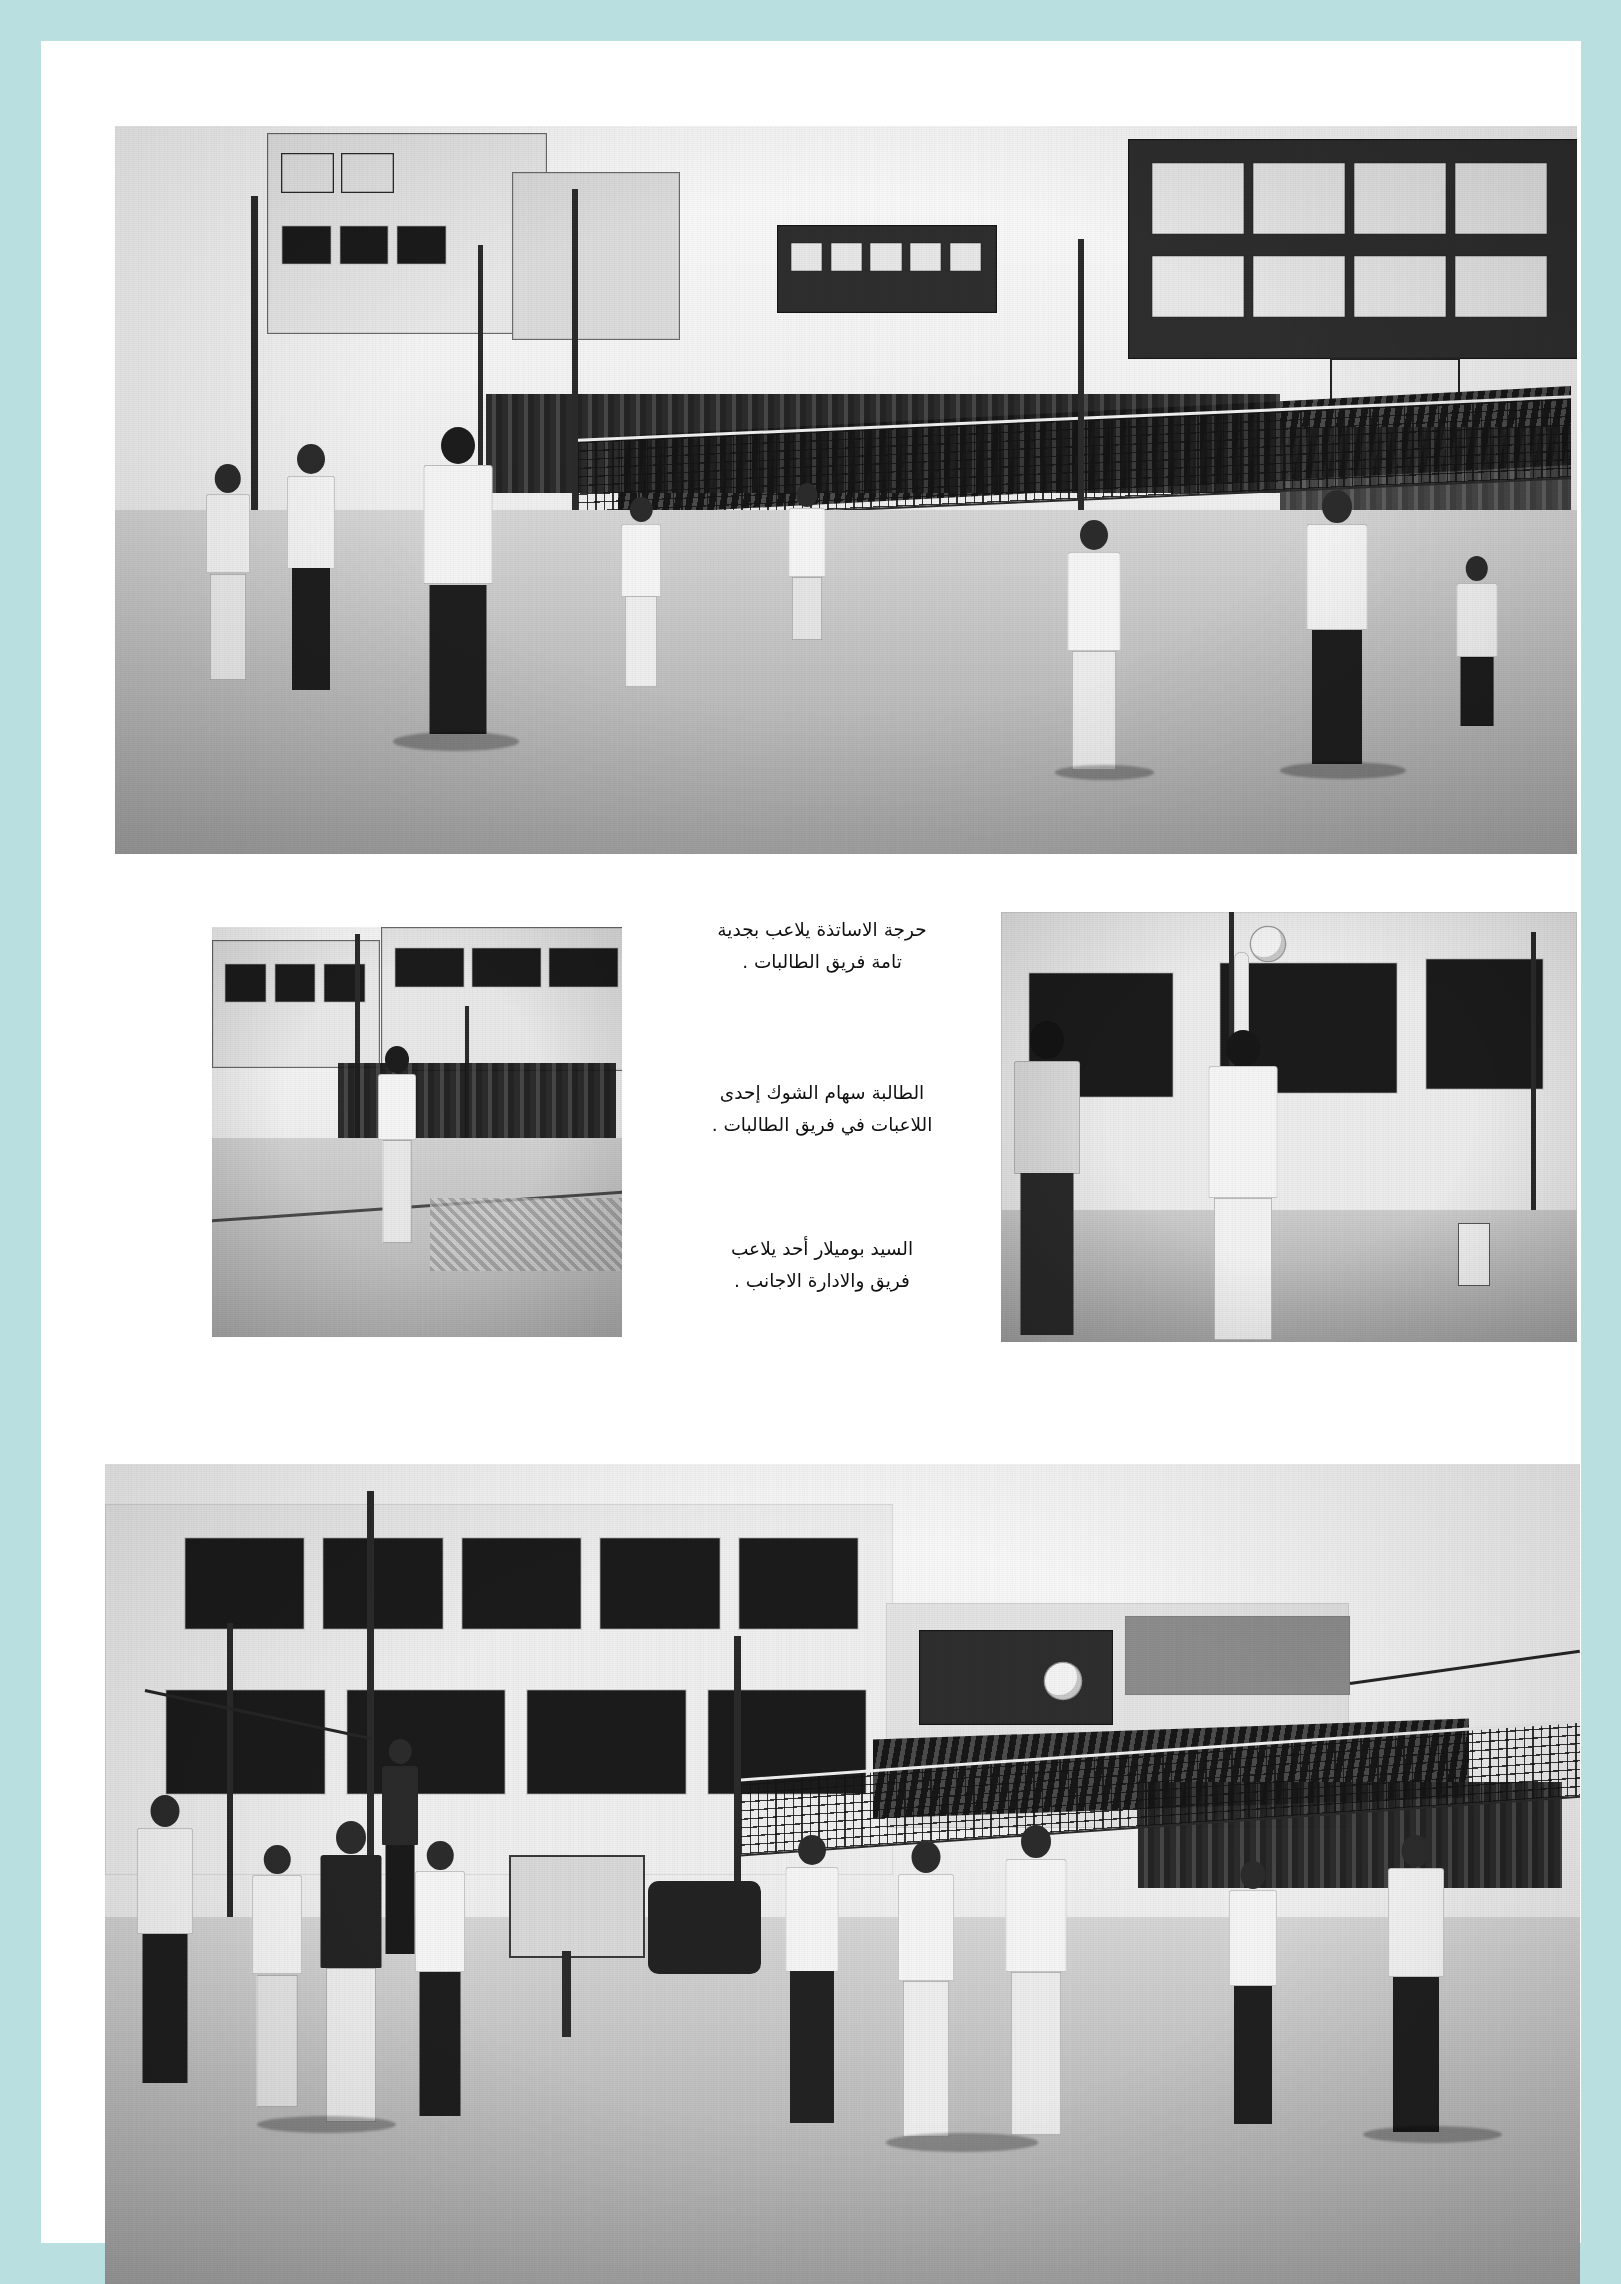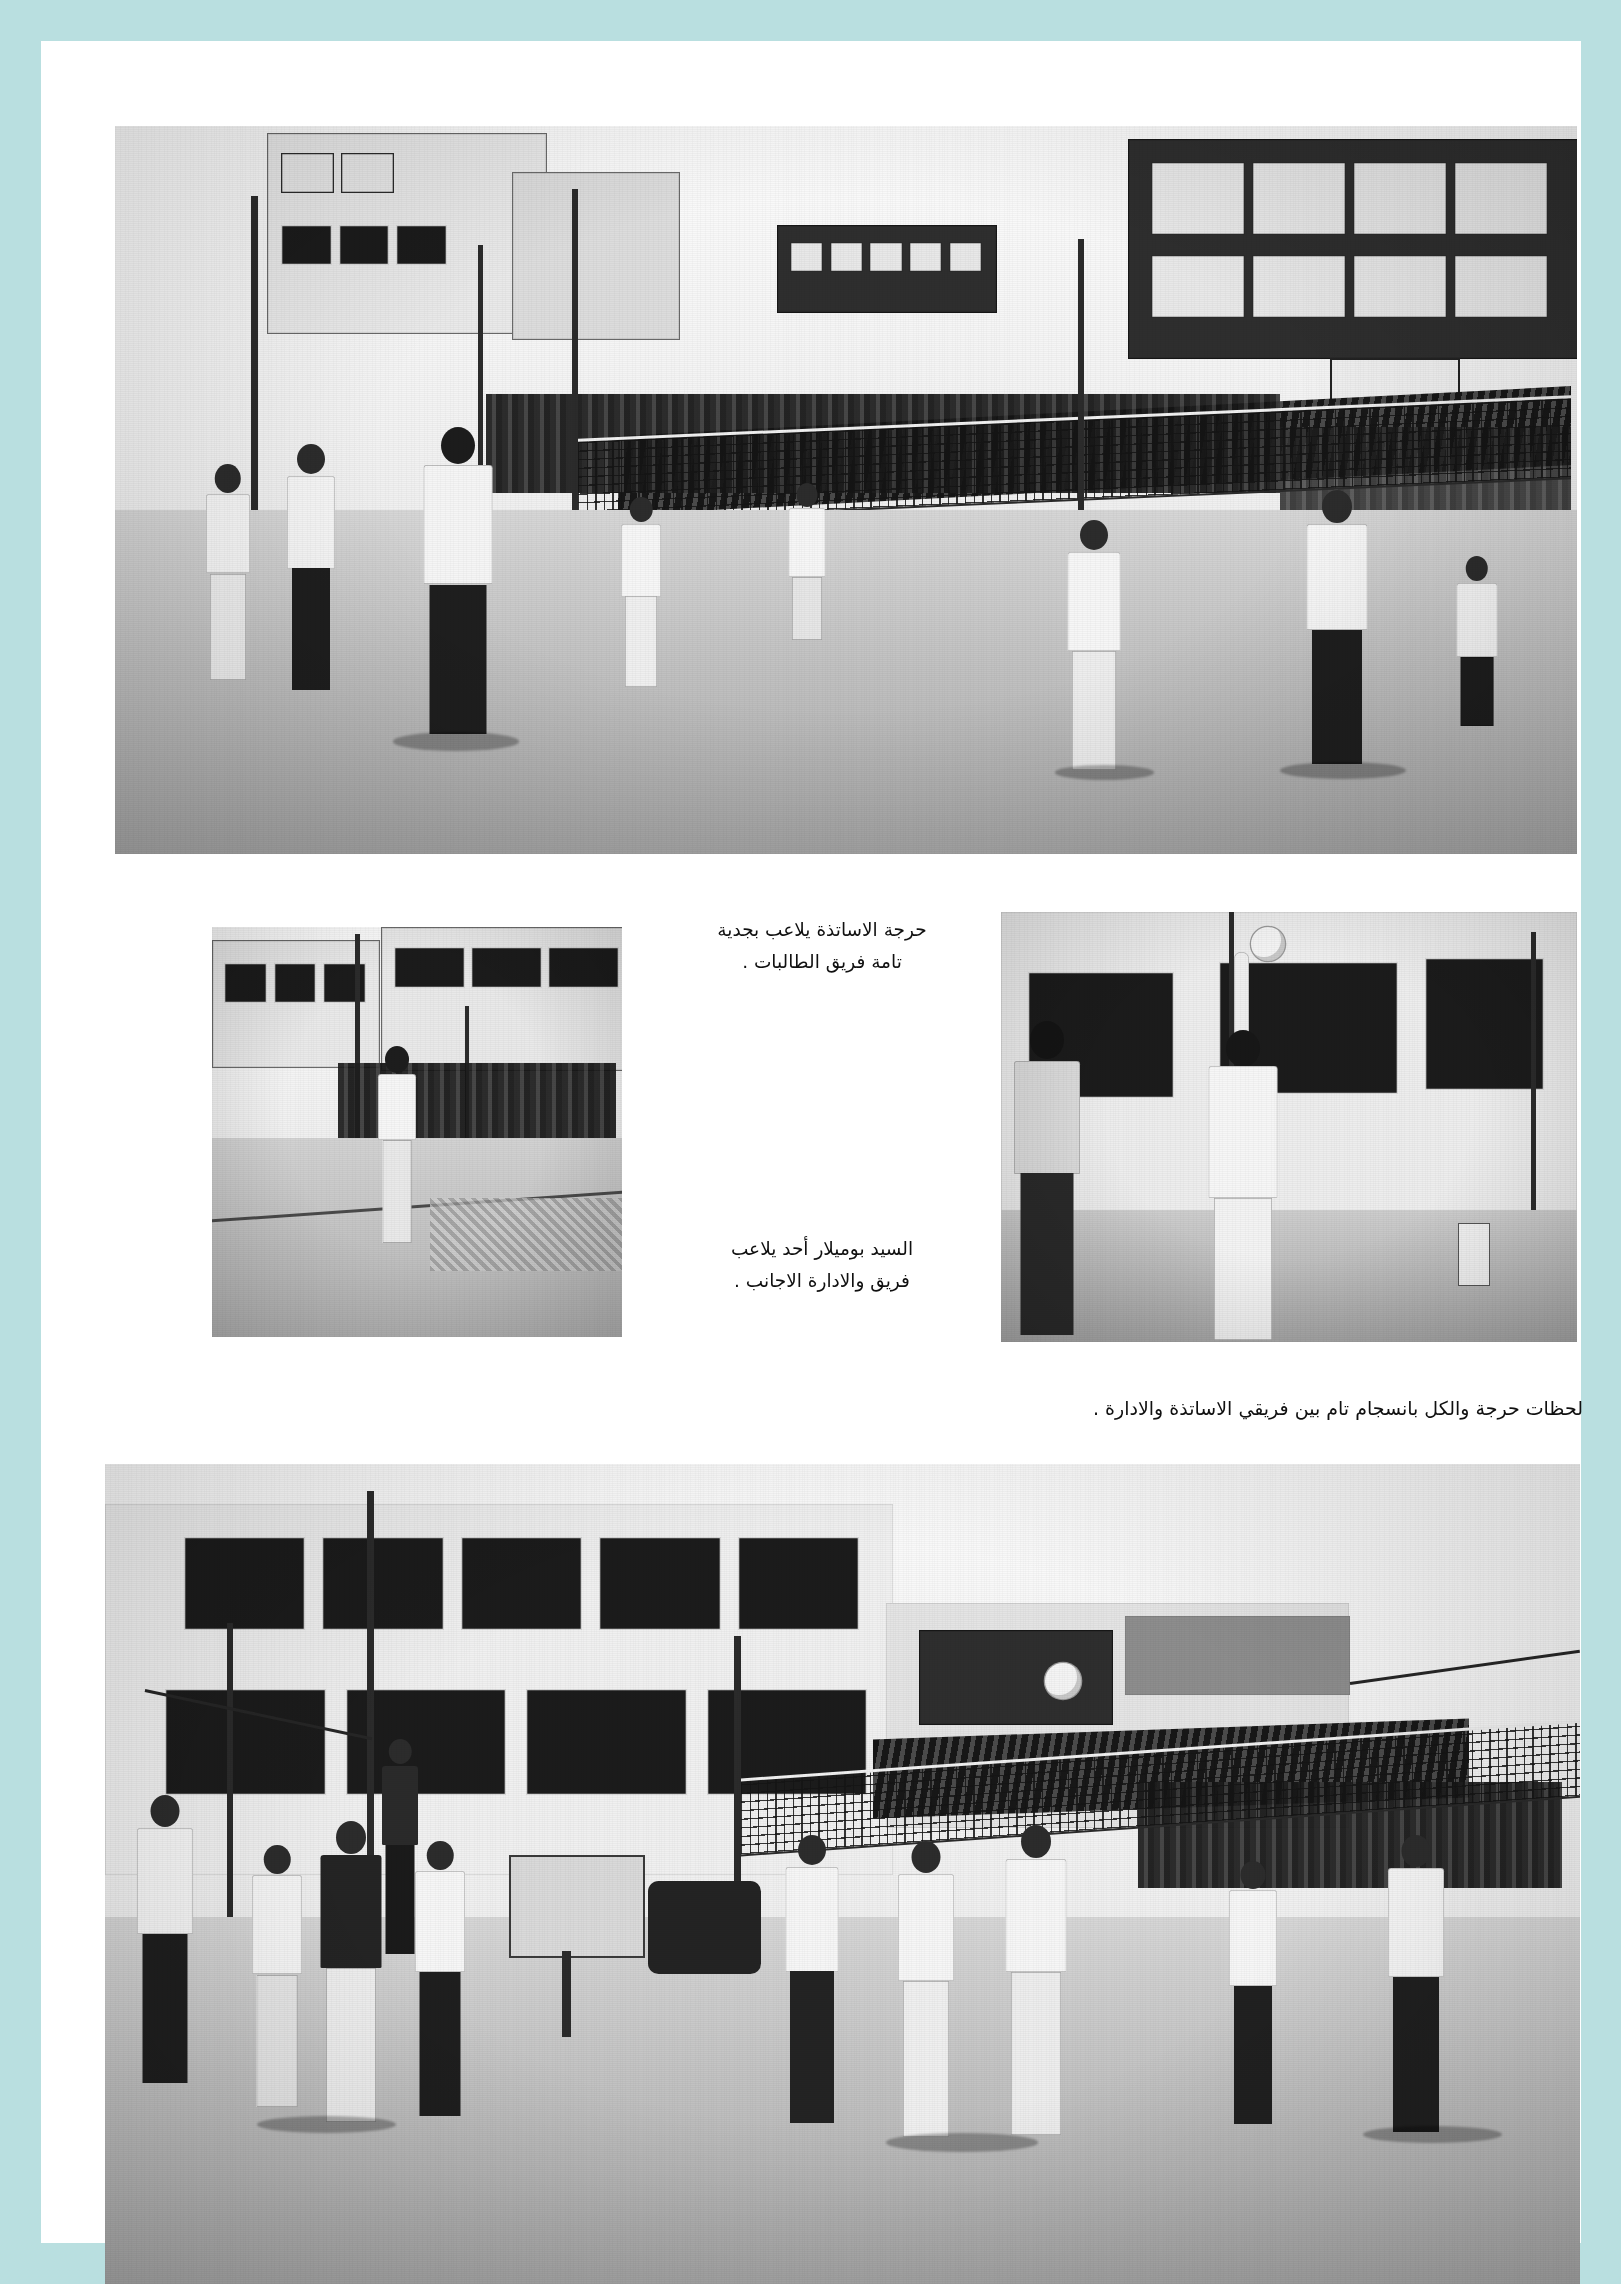--- a/index.html
+++ b/index.html
@@ -442,25 +442,26 @@
         <div class="grain"></div>
         <div class="vignette"></div>
       </div>
     </div>
 
     <div class="caption" id="caption-1">
       <span class="line">حرجة الاساتذة يلاعب بجدية</span>
       <span class="line">تامة فريق الطالبات .</span>
     </div>
 
+    <div class="caption" id="caption-2">
+      <span class="line">الطالبة سهام الشوك إحدى</span>
+      <span class="line">اللاعبات في فريق الطالبات .</span>
+    </div>
 
     <div class="caption" id="caption-3">
       <span class="line">السيد بوميلار أحد يلاعب</span>
       <span class="line">فريق والادارة الاجانب .</span>
     </div>
 
-    <div class="caption" id="caption-bottom">
-      <span class="line">لحظات حرجة والكل بانسجام تام بين فريقي الاساتذة والادارة .</span>
-    </div>
 
   </div>
 </div>
 
 
 </body></html>

